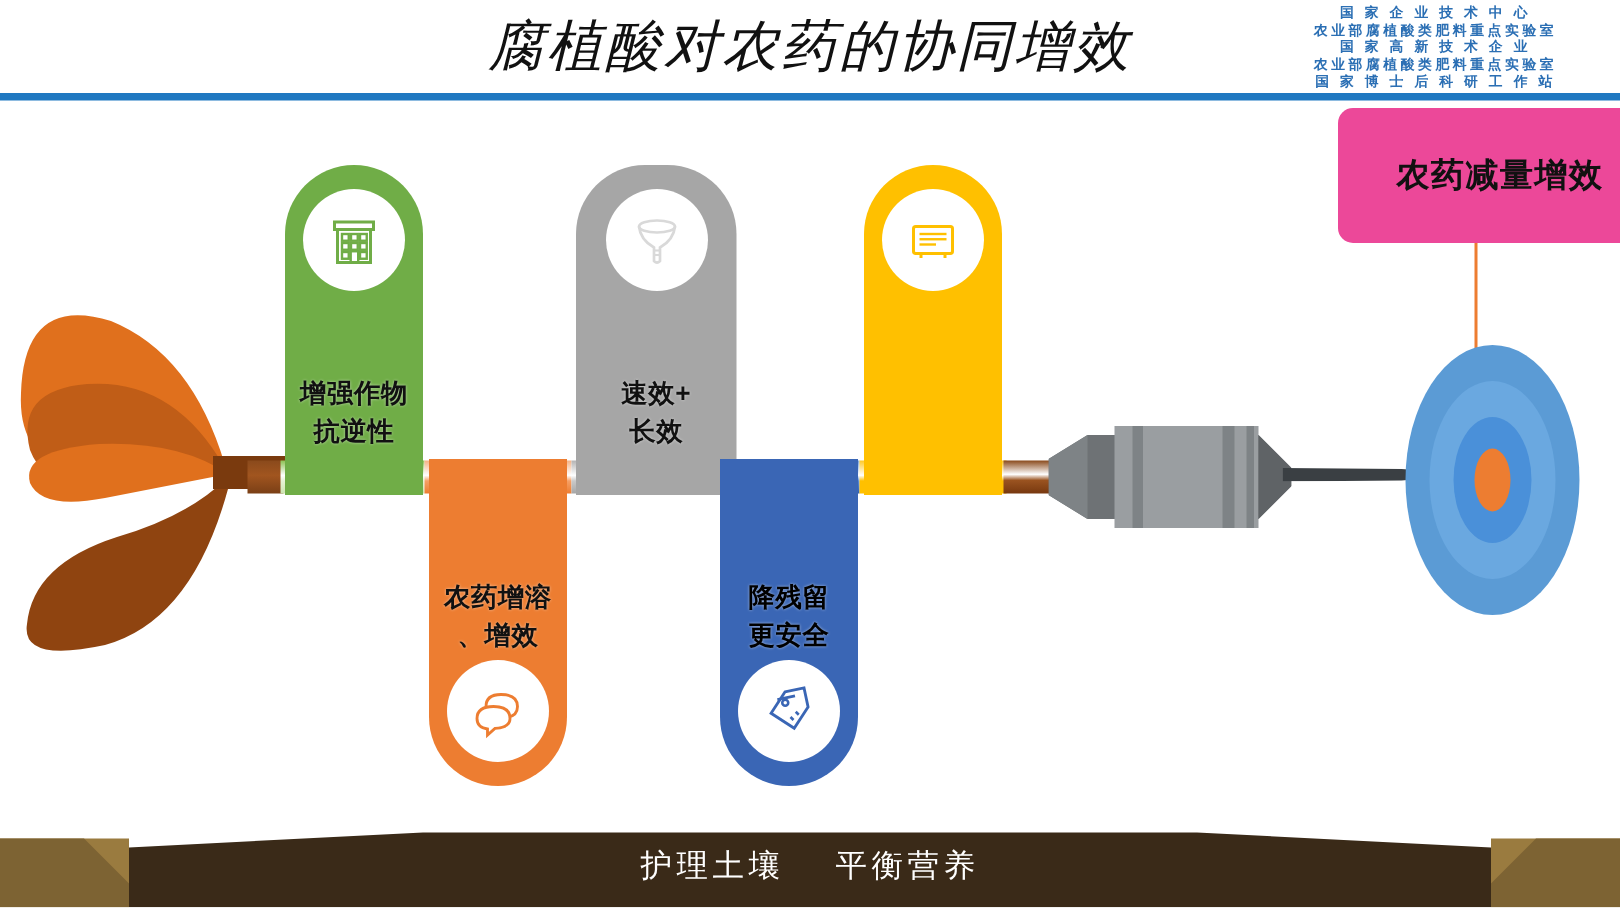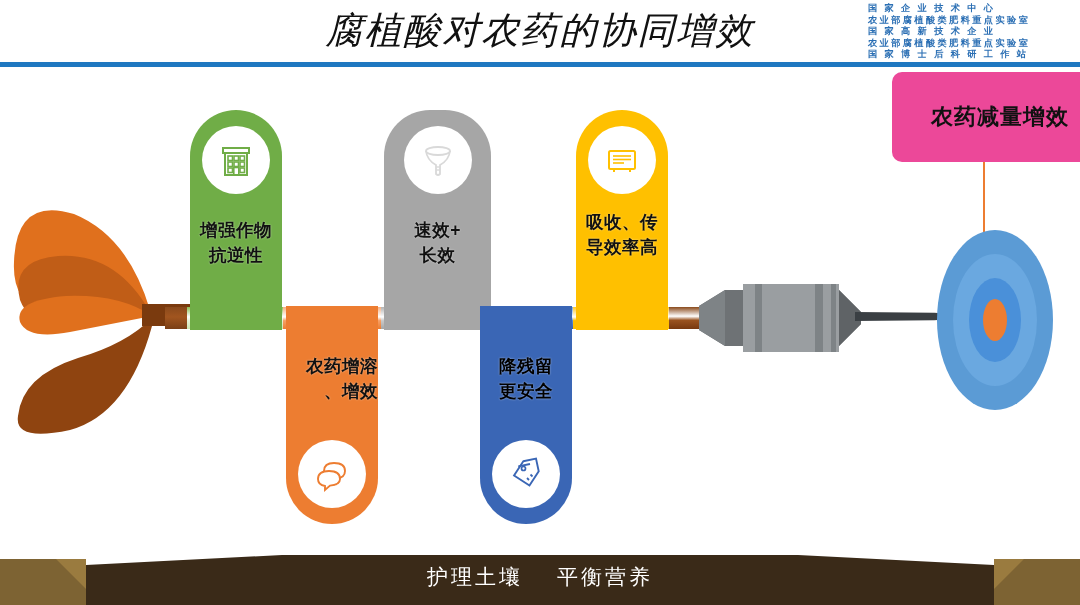--- a/index.html
+++ b/index.html
@@ -55,22 +55,23 @@
     text-align: center;
     font-family: "DejaVu Serif", "Liberation Serif", serif;
     font-size: 37px;
     font-weight: normal;
     color: #111111;
     letter-spacing: 2px;
     font-style: italic;
   }
   .org-lines {
     position: absolute;
-    right: 6px; top: 3px;
+    right: 20px; top: 3px;
     width: 206px;
+    text-align: center;
   }
   .org-line {
     font-size: 9.2px;
     color: #2b6fb4;
     font-weight: bold;
     line-height: 11.6px;
     letter-spacing: 2.4px;
     white-space: nowrap;
   }
 
@@ -144,38 +145,39 @@
   .card-label {
     position: absolute;
     left: 0;
     width: 100%;
     font-size: 17.5px;
     font-weight: bold;
     line-height: 25px;
     color: #111111;
     letter-spacing: 0.5px;
     text-shadow: 0 0 2px rgba(255,255,255,0.55);
+    margin-top: 32px;
   }
 
   
   #card-green  { left: 190px; top: 110px; width: 92px; height: 220px; background: #70ad47; }
   #card-green  .card-icon  { top: 16px; }
   #card-green  .card-label { top: 108px; }
 
   #card-gray   { left: 384px; top: 110px; width: 107px; height: 220px; background: #a6a6a6; }
   #card-gray   .card-icon  { top: 16px; }
   #card-gray   .card-label { top: 108px; }
 
   #card-yellow { left: 576px; top: 110px; width: 92px; height: 220px; background: #ffc000; }
   #card-yellow .card-icon  { top: 16px; }
   #card-yellow .card-label { top: 100px; }
 
   #card-orange { left: 286px; top: 306px; width: 92px; height: 218px; background: #ed7d31; }
   #card-orange .card-icon  { bottom: 16px; }
-  #card-orange .card-label { top: 48px; text-align: right; }
+  #card-orange .card-label { top: 48px; }
 
   #card-blue   { left: 480px; top: 306px; width: 92px; height: 218px; background: #3a66b5; }
   #card-blue   .card-icon  { bottom: 16px; }
   #card-blue   .card-label { top: 48px; color: #000000; }
 
   
   .callout {
     position: absolute;
     left: 892px; top: 72px;
     width: 216px; height: 90px;
@@ -309,24 +311,20 @@
   <div class="card card-up" id="card-yellow">
     <div class="card-icon">
       <svg width="40" height="40" viewBox="0 0 40 40">
         <rect x="7" y="11" width="26" height="18" rx="1.5" fill="none" stroke="#ffc000" stroke-width="2"></rect>
         <line x1="11" y1="16" x2="29" y2="16" stroke="#ffc000" stroke-width="1.6"></line>
         <line x1="11" y1="19.5" x2="29" y2="19.5" stroke="#ffc000" stroke-width="1.6"></line>
         <line x1="11" y1="23" x2="22" y2="23" stroke="#ffc000" stroke-width="1.6"></line>
         <path d="M12 29 L12 32" stroke="#ffc000" stroke-width="2"></path>
         <path d="M28 29 L28 32" stroke="#ffc000" stroke-width="2"></path>
       </svg>
-    </div>
-    <div class="card-label">
-      <div>吸收、传</div>
-      <div>导效率高</div>
     </div>
   </div>
 
   <div class="card card-down" id="card-orange">
     <div class="card-label">
       <div>农药增溶</div>
       <div>、增效</div>
     </div>
     <div class="card-icon">
       <svg width="40" height="40" viewBox="0 0 40 40">

